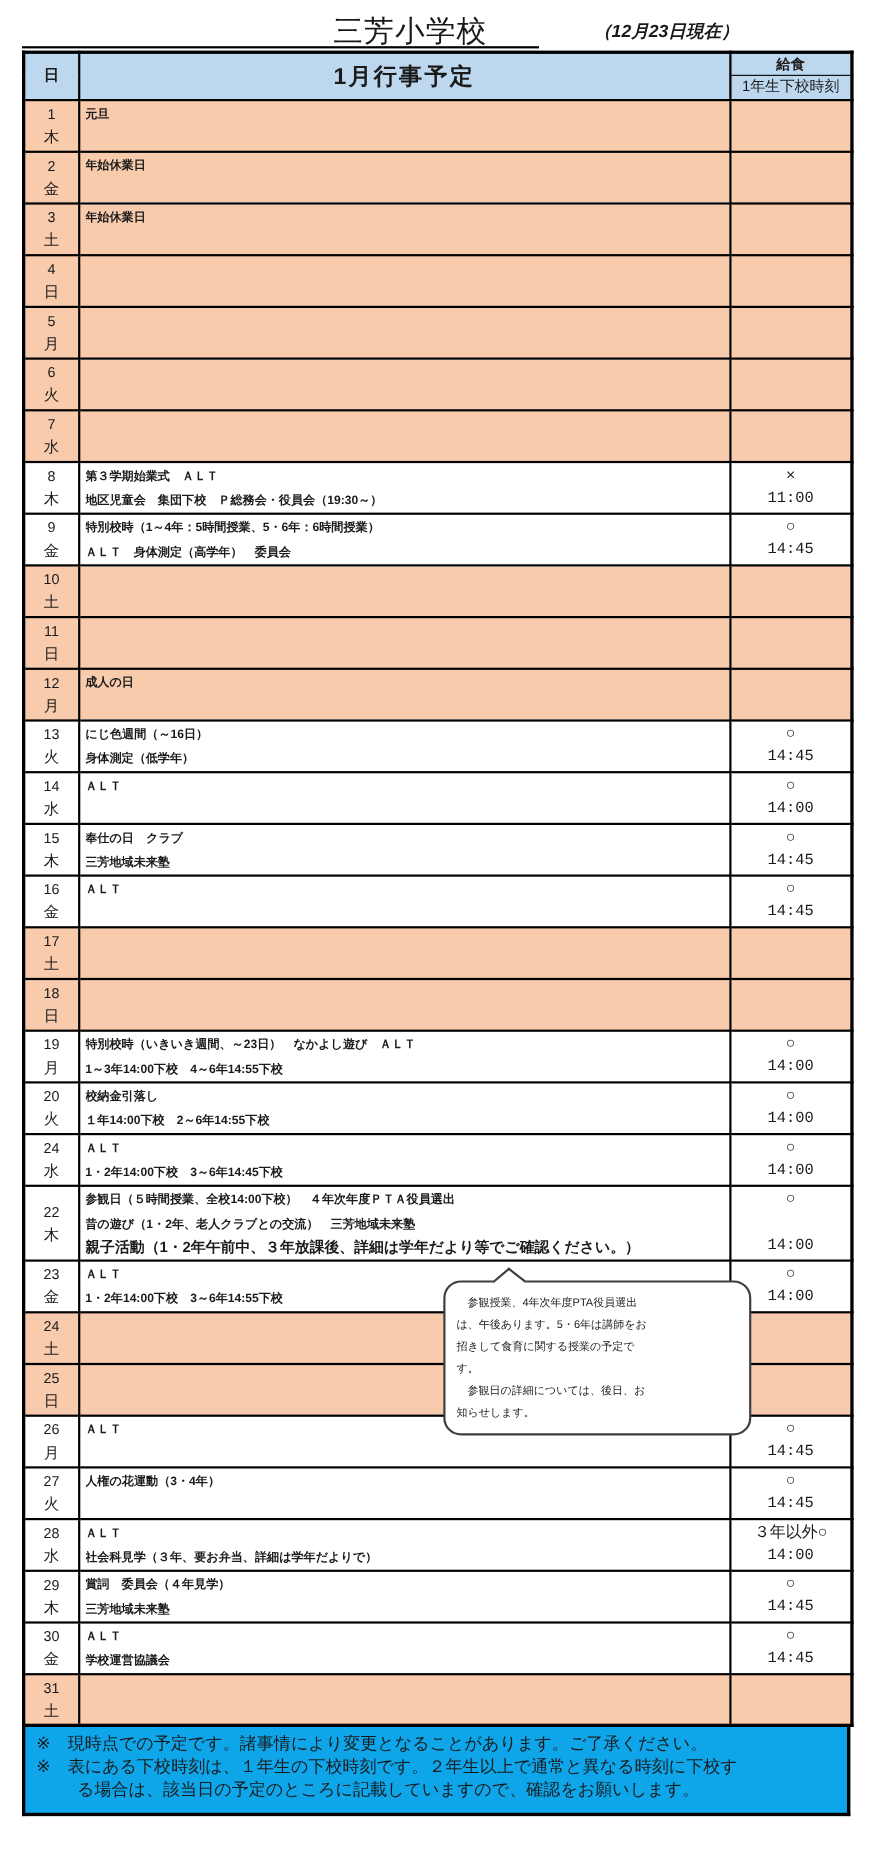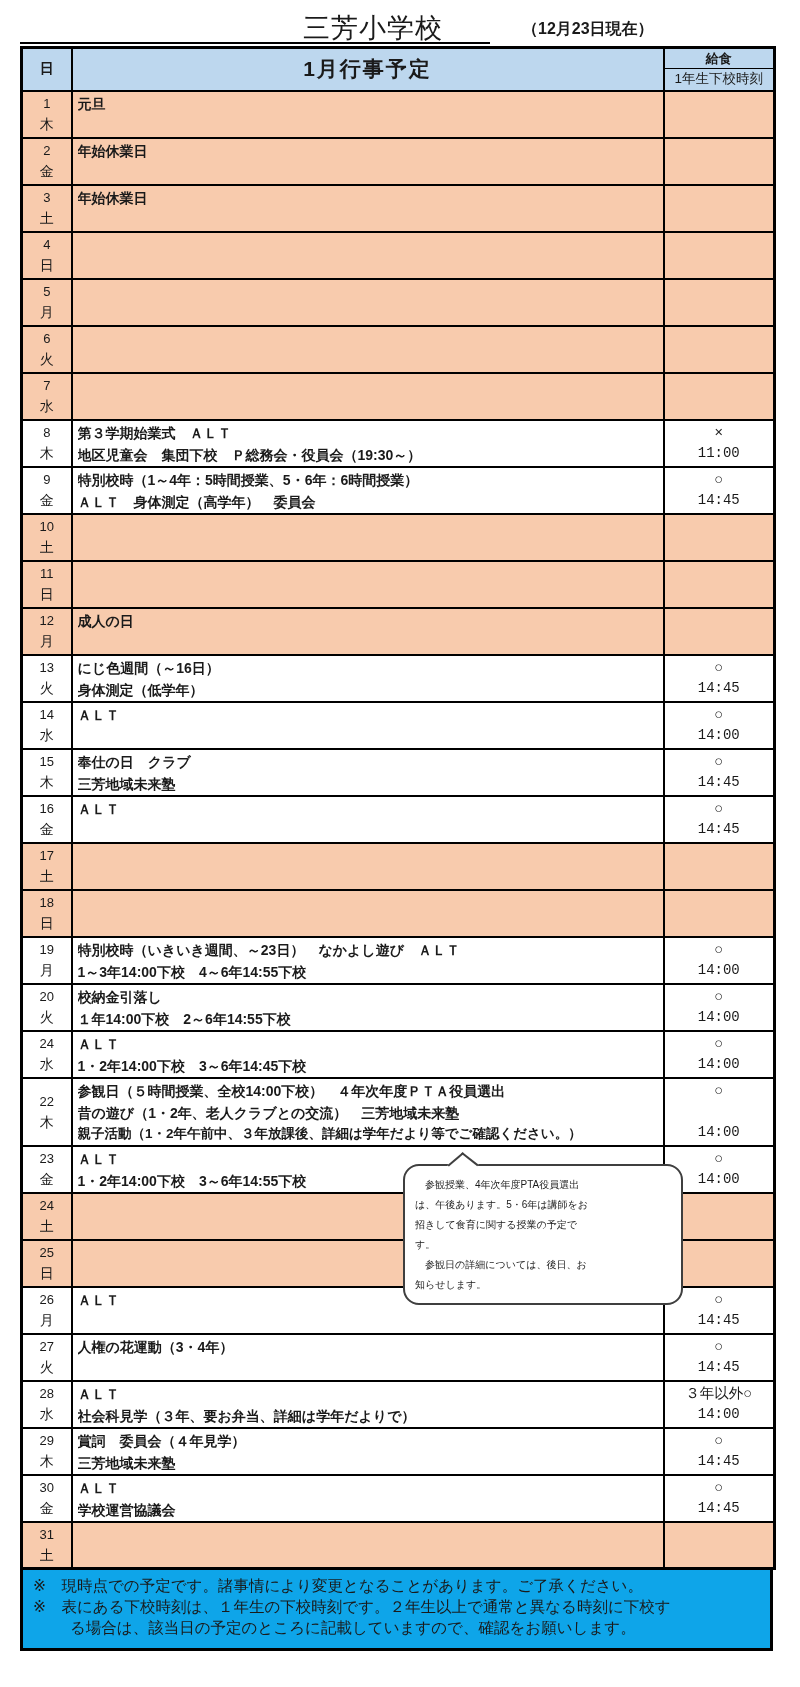--- a/index.html
+++ b/index.html
@@ -16,22 +16,22 @@
   .title-row { position: relative; height: 40px; }
   .title-underline {
     position: absolute; left: 0; top: 36px; width: 470px; height: 0;
     border-bottom: 2px solid #000;
   }
   .school-name {
     position: absolute; left: 283px; top: 4px;
     font-size: 27px; font-weight: normal; letter-spacing: 1px; white-space: nowrap;
   }
   .as-of {
-    position: absolute; left: 502px; top: 13px;
-    font-size: 16px; font-weight: bold; white-space: nowrap;
+    position: absolute; left: 520px; top: 13px;
+    font-size: 16px; font-weight: bold; white-space: nowrap; font-style: italic;
   }
 
   
   table.schedule {
     border-collapse: collapse; table-layout: fixed;
     width: 753px; border: 3px solid #000;
   }
   col.c-day   { width: 50px; }
   col.c-event { width: 592px; }
   col.c-lunch { width: 111px; }
@@ -45,21 +45,21 @@
   tbody tr { height: 47px; }
   tbody tr.tall { height: 68px; }
   tbody tr.holiday td { background: var(--holiday-bg, #F8CBAD); }
 
   td.day-cell { text-align: center; vertical-align: middle; }
   .day-number { font-size: 13px; line-height: 20px; }
   .weekday-label { font-size: 14px; line-height: 20px; }
 
   td.events-cell { vertical-align: top; padding: 1px 5px 0 5px; overflow: hidden; }
   .event-line {
-    font-size: 14px; font-weight: bold; line-height: 22px;
+    font-size: 11px; font-weight: bold; line-height: 22px;
     white-space: nowrap; overflow: hidden;
   }
   .event-line.small { font-size: 13.5px; font-weight: bold; line-height: 20px; }
 
   td.lunch-cell { vertical-align: top; }
   .lunch-status {
     display: flex; flex-direction: column; justify-content: space-between;
     height: 43px; padding: 1px 2px;
     text-align: center;
   }

